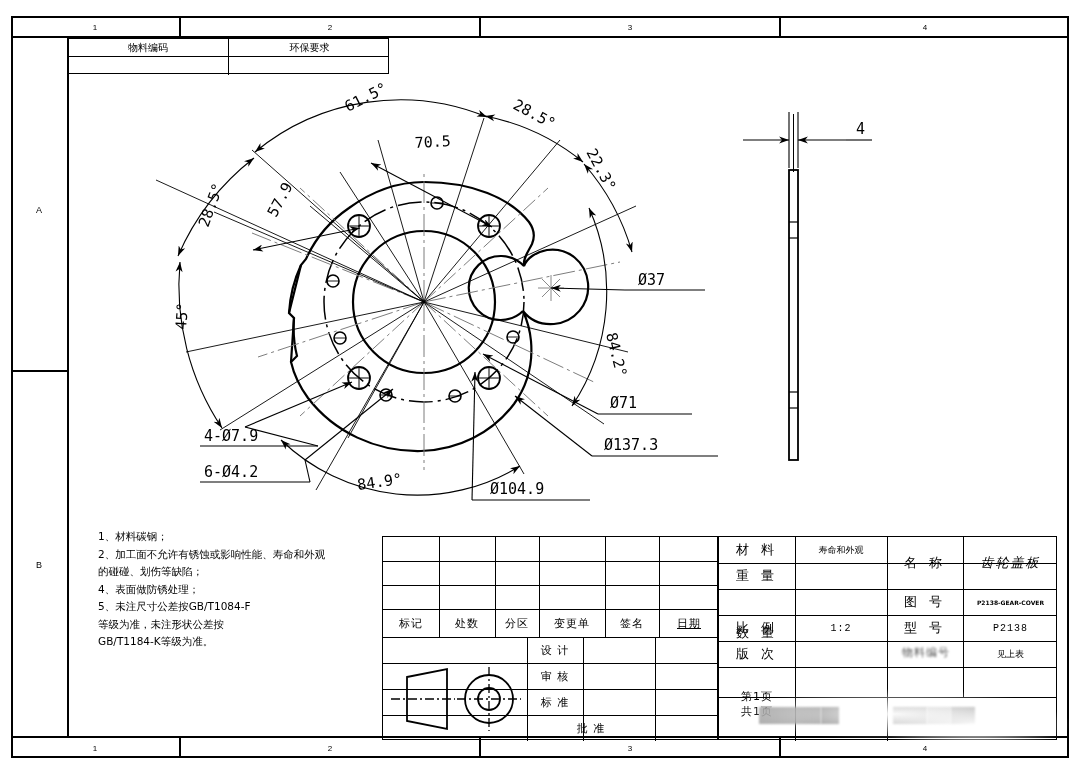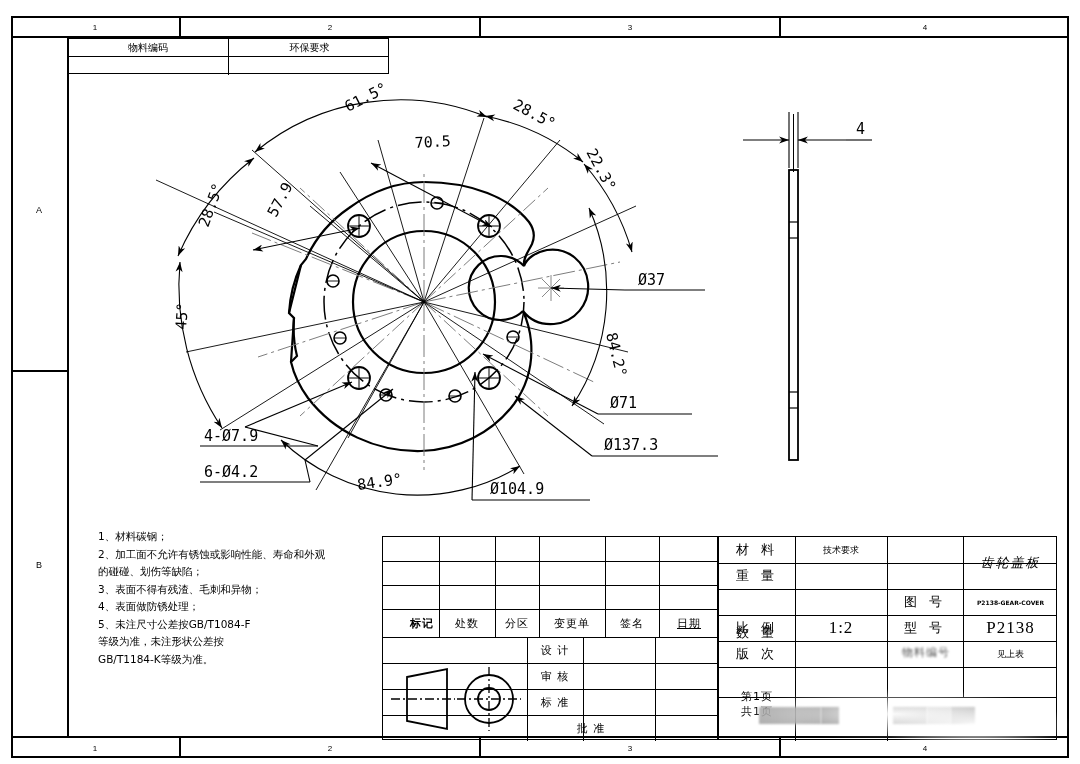--- a/index.html
+++ b/index.html
@@ -128,21 +128,21 @@
     display: flex; align-items: center; justify-content: center;
     color: #000;
     font-family: "DejaVu Sans", sans-serif;
     font-size: 13px;
     letter-spacing: 4px;
     text-align: center;
   }
   .tb-cell.val { font-size: 9px; letter-spacing: 0; }
   .tb-cell.val-big { font-size: 13px; letter-spacing: 2px; }
   .tb-cell.val-tiny { font-size: 6px; letter-spacing: 0; font-weight: bold; }
-  .tb-cell.val-mono { font-size: 17px; letter-spacing: 1px; font-family: Liberation Serif, serif; }
+  .tb-cell.val-mono { font-size: 10px; letter-spacing: 1px; font-family: Liberation Mono, monospace; }
   .tb-cell.stack {
     flex-direction: column; justify-content: center;
     font-size: 11px; letter-spacing: 1px; line-height: 15px;
   }
   .redact {
     position: absolute;
     background: linear-gradient(90deg,#9a9a9a 0%, #8e8e8e 60%, #6e6e6e 100%);
     filter: blur(1.2px);
     opacity: .85;
   }
@@ -428,21 +428,20 @@
         <text class="dim-text" x="856" y="134">4</text>
       </g>
 
     </g>
   </svg>
 
   <div class="tech-req">
     <div>1、材料碳钢；</div>
     <div>2、加工面不允许有锈蚀或影响性能、寿命和外观</div>
     <div>的碰碰、划伤等缺陷；</div>
-    <div>3、表面不得有残渣、毛刺和异物；</div>
     <div>4、表面做防锈处理；</div>
     <div>5、未注尺寸公差按GB/T1084-F</div>
     <div>等级为准，未注形状公差按</div>
     <div>GB/T1184-K等级为准。</div>
   </div>
 
   <div class="rev-block">
     <div class="rev-grid">
 
       <div class="rev-hline" style="top:24px;"></div>
@@ -457,21 +456,21 @@
       <div class="rev-vline" style="left:112px; top:0;   height:100px;"></div>
       <div class="rev-vline" style="left:156px; top:0;   height:100px;"></div>
       <div class="rev-vline" style="left:222px; top:0;   height:100px;"></div>
       <div class="rev-vline" style="left:276px; top:0;   height:100px;"></div>
 
       <div class="rev-vline" style="left:144px; top:100px; height:104px;"></div>
       <div class="rev-vline" style="left:200px; top:100px; height:104px;"></div>
       <div class="rev-vline" style="left:272px; top:100px; height:104px;"></div>
     </div>
 
-    <div class="rev-cell" style="left:11px;   top:72px; width:56px; height:28px;font-weight:bold;">标记</div>
+    <div class="rev-cell" style="left:0px;   top:72px; width:56px; height:28px;">标记</div>
     <div class="rev-cell" style="left:56px;  top:72px; width:56px; height:28px;">处数</div>
     <div class="rev-cell" style="left:112px; top:72px; width:44px; height:28px;">分区</div>
     <div class="rev-cell" style="left:156px; top:72px; width:66px; height:28px;">变更单</div>
     <div class="rev-cell" style="left:222px; top:72px; width:54px; height:28px;">签名</div>
     <div class="rev-cell" style="left:276px; top:72px; width:60px; height:28px;text-decoration:underline;">日期</div>
 
     <div class="rev-cell" style="left:144px; top:100px; width:56px; height:26px;">设 计</div>
     <div class="rev-cell" style="left:144px; top:126px; width:56px; height:26px;">审 核</div>
     <div class="rev-cell" style="left:144px; top:152px; width:56px; height:26px;">标 准</div>
     <div class="rev-cell" style="left:144px; top:178px; width:56px; height:26px;margin-left:36px;">批 准</div>
@@ -507,26 +506,27 @@
     <div class="tb-cell" style="left:0px; top:0px;   width:76px; height:26px;">材 料</div>
     <div class="tb-cell" style="left:0px; top:26px;  width:76px; height:26px;">重 量</div>
     <div class="tb-cell" style="left:0px; top:52px;  width:76px; height:26px;margin-top:31px;">数 量</div>
     <div class="tb-cell" style="left:0px; top:78px;  width:76px; height:26px;">比 例</div>
     <div class="tb-cell" style="left:0px; top:104px; width:76px; height:26px;">版 次</div>
     <div class="tb-cell stack" style="left:0px; top:130px; width:76px; height:74px;">
       <span>第1页</span>
       <span>共1页</span>
     </div>
 
-    <div class="tb-cell val" style="left:76px; top:0px;   width:92px; height:26px;">技术要求</div>
+    <div class="tb-cell val" style="left:76px; top:0px;   width:92px; height:26px;">寿命和外观</div>
     <div class="tb-cell val" style="left:76px; top:26px;  width:92px; height:26px;"></div>
     <div class="tb-cell val" style="left:76px; top:52px;  width:92px; height:26px;"></div>
     <div class="tb-cell val-mono" style="left:76px; top:78px; width:92px; height:26px;">1:2</div>
     <div class="tb-cell val" style="left:76px; top:104px; width:92px; height:26px;"></div>
 
+    <div class="tb-cell" style="left:168px; top:0px;  width:76px; height:52px;">名 称</div>
     <div class="tb-cell" style="left:168px; top:52px; width:76px; height:26px;">图 号</div>
     <div class="tb-cell" style="left:168px; top:78px; width:76px; height:26px;">型 号</div>
     <div class="redact-label" style="left:172px; top:108px; width:70px; text-align:center;">物料编号</div>
 
     <div class="tb-cell val-big" style="left:244px; top:0px;  width:95px; height:52px;font-style:italic;">齿轮盖板</div>
     <div class="tb-cell val-tiny" style="left:244px; top:52px; width:95px; height:26px;">P2138-GEAR-COVER</div>
     <div class="tb-cell val-mono" style="left:244px; top:78px; width:95px; height:26px;">P2138</div>
     <div class="tb-cell val" style="left:244px; top:104px; width:95px; height:26px;">见上表</div>
 
     <div class="redact" style="left:40px;  top:170px; width:62px; height:17px;"></div>

